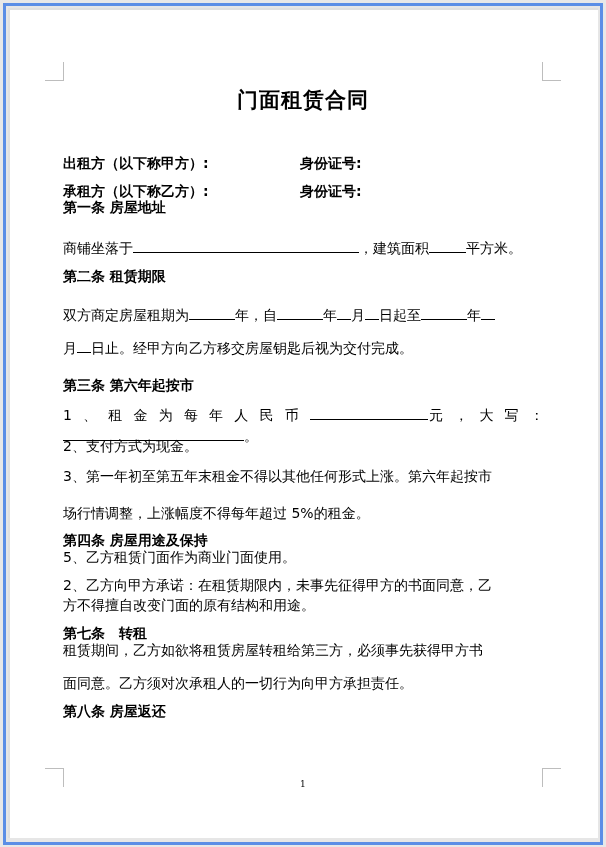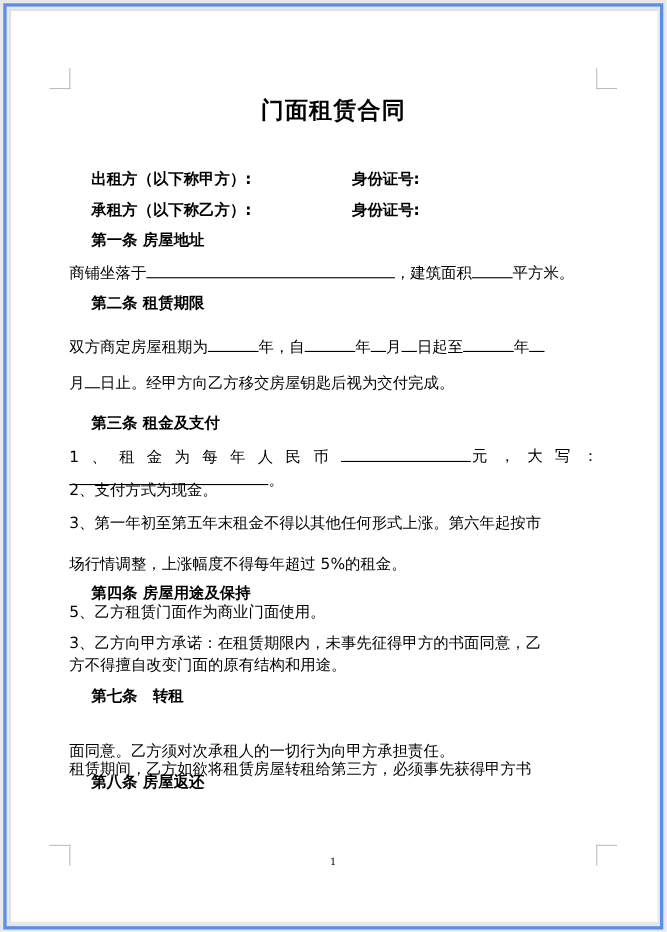--- a/index.html
+++ b/index.html
@@ -23,21 +23,21 @@
   .c-tr { left: 542px; top: 62px; border-left-width: 1px; border-bottom-width: 1px; }
   .c-bl { left: 45px; top: 768px; border-right-width: 1px; border-top-width: 1px; }
   .c-br { left: 542px; top: 768px; border-left-width: 1px; border-top-width: 1px; }
 
   .title {
     position: absolute; left: 0; width: 606px; top: 86px; text-align: center;
     font-family: Liberation Mono, monospace;
     font-size: 21px; font-weight: bold; letter-spacing: 1px;
   }
   .ln { position: absolute; left: 63px; font-size: 14px; line-height: 16px; white-space: nowrap; }
-  .b { font-weight: bold; margin-left: 20px; }
+  .b { font-weight: bold; }
   .u { display: inline-block; border-bottom: 1px solid #000; height: 12px; vertical-align: baseline; }
   .spread { letter-spacing: 11.2px; }
   .pnum { position: absolute; left: 300px; top: 779px; font-size: 9px; font-family: "DejaVu Serif", serif; }
 </style>
 </head>
 <body>
 
 <div class="frame"></div>
 <div class="page"></div>
 
@@ -48,49 +48,49 @@
 
 <div class="title">门面租赁合同</div>
 
 <div class="ln b" style="top:155px">
   <span>出租方（以下称甲方）:</span>
 </div>
 <div class="ln b" style="top:155px; left:300px">身份证号:</div>
 <div class="ln b" style="top:183px">承租方（以下称乙方）:</div>
 <div class="ln b" style="top:183px; left:300px">身份证号:</div>
 
-<div class="ln b" style="top:211px">第一条 房屋地址</div>
+<div class="ln b" style="top:199px">第一条 房屋地址</div>
 <div class="ln" style="top:240px">
   <span>商铺坐落于</span><span class="u" style="width:226px"></span><span>，建筑面积</span><span class="u" style="width:37px"></span><span>平方米。</span>
 </div>
 
 <div class="ln b" style="top:268px">第二条 租赁期限</div>
 <div class="ln" style="top:307px">
   <span>双方商定房屋租期为</span><span class="u" style="width:46px"></span><span>年，自</span><span class="u" style="width:46px"></span><span>年</span><span class="u" style="width:14px"></span><span>月</span><span class="u" style="width:14px"></span><span>日起至</span><span class="u" style="width:46px"></span><span>年</span><span class="u" style="width:14px"></span>
 </div>
 <div class="ln" style="top:340px">
   <span>月</span><span class="u" style="width:14px"></span><span>日止。经甲方向乙方移交房屋钥匙后视为交付完成。</span>
 </div>
 
-<div class="ln b" style="top:377px">第三条 租金及支付</div>
+<div class="ln b" style="top:377px">第三条 第六年起按市</div>
 <div class="ln" style="top:407px; width:480px">
   <span class="spread">1、租金为每年人民币</span><span class="u" style="width:118px"></span>
   <span class="spread" style="position:absolute; left:366px">元，大写：</span>
 </div>
 <div class="ln" style="top:428px">
   <span class="u" style="width:181px"></span><span>。</span>
 </div>
 <div class="ln" style="top:438px">2、支付方式为现金。</div>
 <div class="ln" style="top:468px">3、第一年初至第五年末租金不得以其他任何形式上涨。第六年起按市</div>
 <div class="ln" style="top:505px">场行情调整，上涨幅度不得每年超过 5%的租金。</div>
 
 <div class="ln b" style="top:532px">第四条 房屋用途及保持</div>
 <div class="ln" style="top:549px">5、乙方租赁门面作为商业门面使用。</div>
-<div class="ln" style="top:577px">3、乙方向甲方承诺：在租赁期限内，未事先征得甲方的书面同意，乙</div>
+<div class="ln" style="top:577px">2、乙方向甲方承诺：在租赁期限内，未事先征得甲方的书面同意，乙</div>
 <div class="ln" style="top:597px">方不得擅自改变门面的原有结构和用途。</div>
 
 <div class="ln b" style="top:625px">第七条　转租</div>
-<div class="ln" style="top:692px">租赁期间，乙方如欲将租赁房屋转租给第三方，必须事先获得甲方书</div>
+<div class="ln" style="top:642px">租赁期间，乙方如欲将租赁房屋转租给第三方，必须事先获得甲方书</div>
 <div class="ln" style="top:675px">面同意。乙方须对次承租人的一切行为向甲方承担责任。</div>
 
 <div class="ln b" style="top:703px">第八条 房屋返还</div>
 
 <div class="pnum">1</div>
 
 </body></html>

